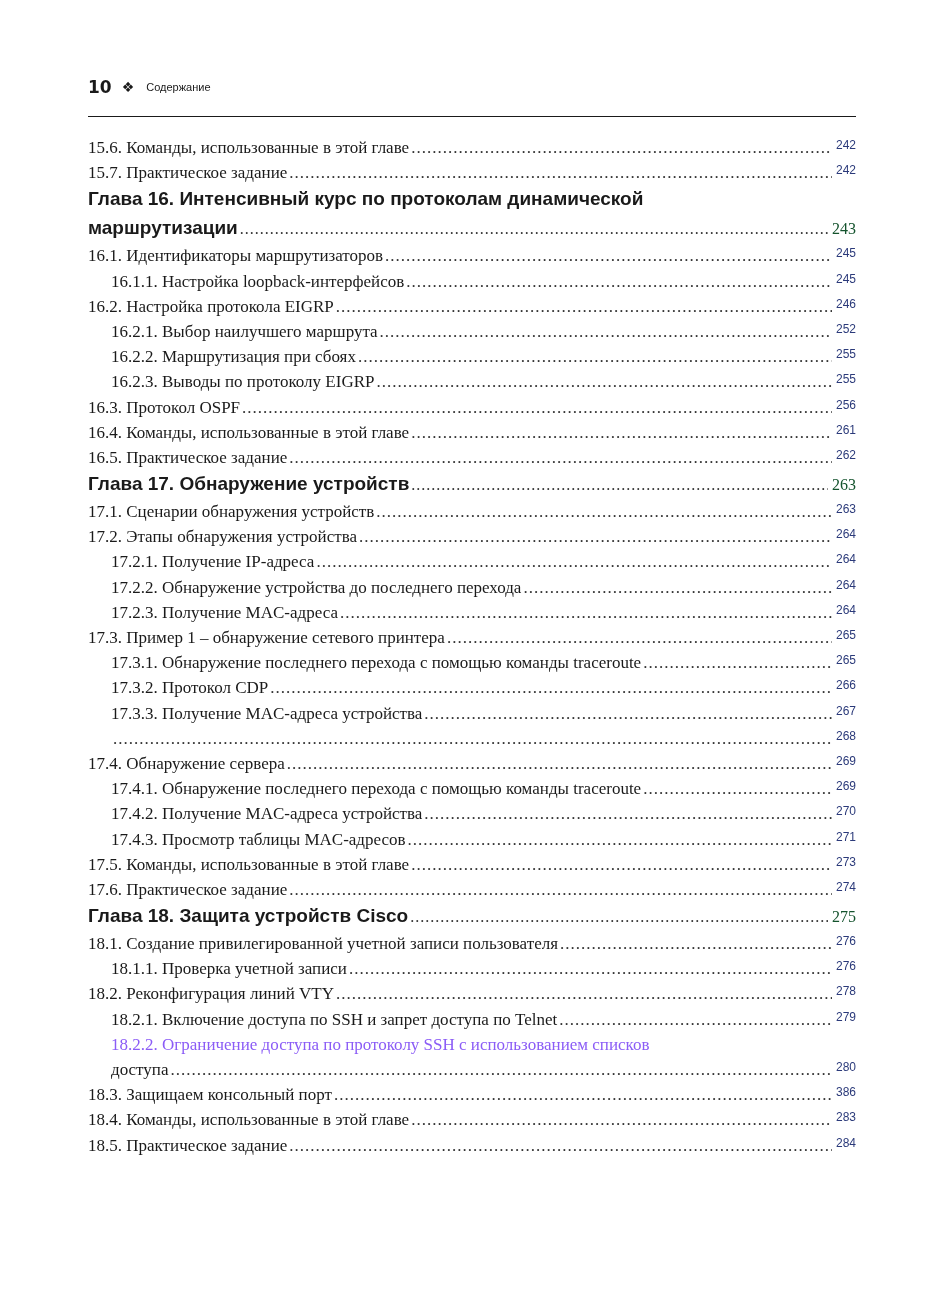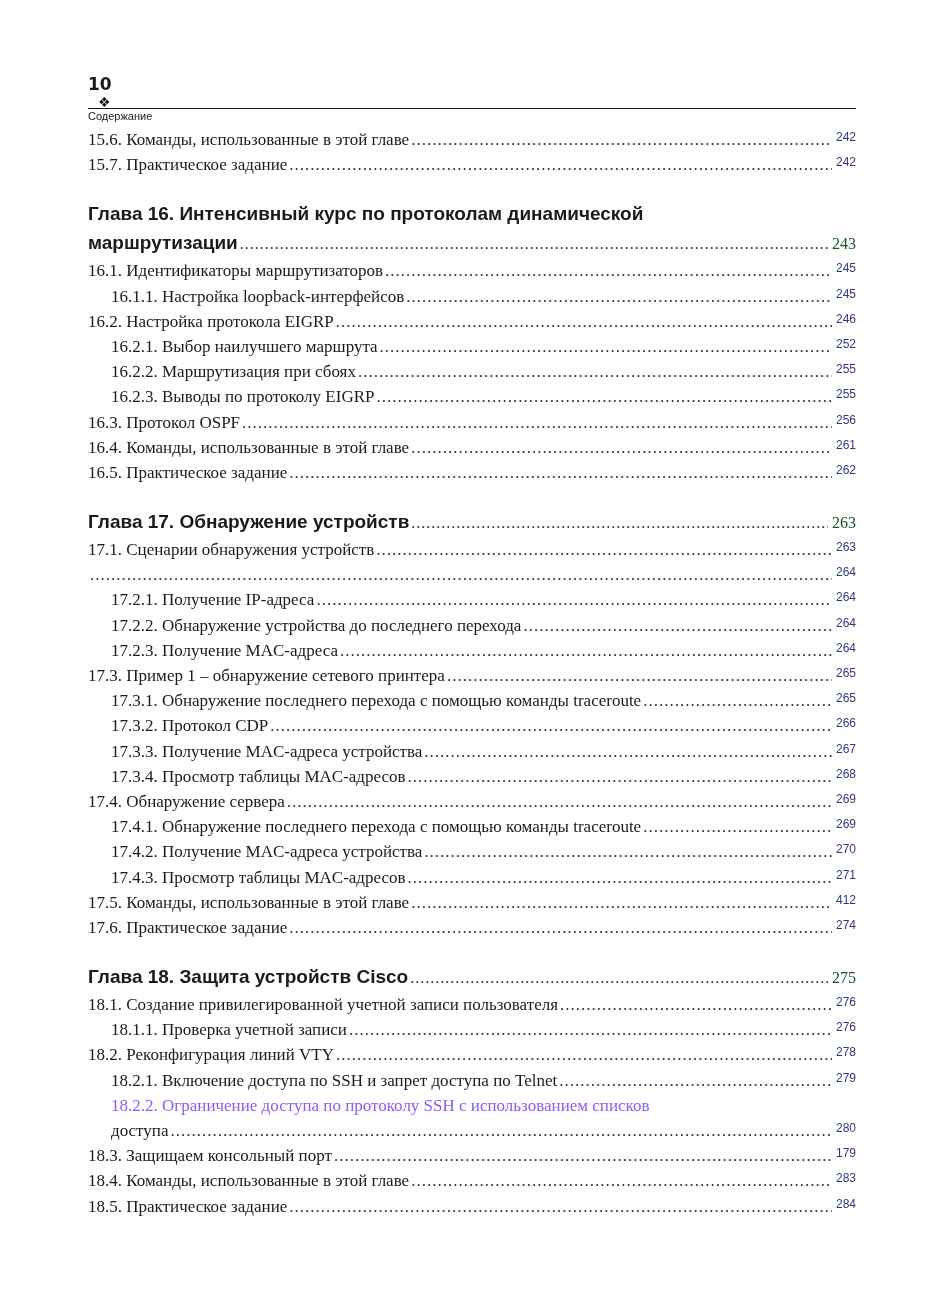--- a/index.html
+++ b/index.html
@@ -1,29 +1,29 @@
 <!DOCTYPE html>
 <html><head>
   <meta charset="utf-8">
   <style>
     html, body { margin: 0; padding: 0; background: #ffffff; }
     body { width: 945px; height: 1300px; position: relative; overflow: hidden; }
     .page { position: absolute; left: 88px; top: 74px; width: 768px; }
-    .header { display: flex; align-items: flex-start; height: 26px; border-bottom: 1.5px solid #1a1a1a; padding-bottom: 8px; flex-direction: column; }
+    .header { display: flex; align-items: center; height: 26px; border-bottom: 1.5px solid #1a1a1a; padding-bottom: 16px; }
     .header .num { font-family: "DejaVu Sans", sans-serif; font-weight: bold; font-size: 17px; color: #1a1a1a; }
     .header .orn { font-family: "DejaVu Sans", sans-serif; font-size: 14px; color: #1a1a1a; margin: 0 12px 0 10px; }
     .header .title { font-family: "Liberation Sans", sans-serif; font-size: 11px; color: #1a1a1a; }
     .toc { margin-top: 21px; }
     .row { display: flex; align-items: flex-start; height: 25.2px; font-family: "Liberation Serif", serif; font-size: 17px; color: #1a1a1a; white-space: nowrap; }
     .row.l2 { padding-left: 23px; }
     .row .label { flex: 0 0 auto; }
     .row .leader { flex: 1 1 auto; overflow: hidden; margin: 0 4px 0 2px; color: #333; letter-spacing: 1px; }
     .row .leader::before { content: "........................................................................................................................................................................................................................................"; }
     .row .page-no { flex: 0 0 auto; font-family: "Liberation Sans", sans-serif; font-size: 12px; color: #2b3a7a; }
-    .chapter { margin-top: 23px; }
+    .chapter { }
     .chapter .ch-line { font-family: "Liberation Sans", sans-serif; font-weight: bold; font-size: 19px; color: #1a1a1a; height: 29px; display: flex; align-items: baseline; white-space: nowrap; }
     .chapter .ch-line .leader { flex: 1 1 auto; overflow: hidden; margin: 0 4px 0 2px; font-weight: normal; font-size: 16px; font-family: "Liberation Serif", serif; letter-spacing: 1px; color:#333; }
     .chapter .ch-line .leader::before { content: "........................................................................................................................................................................................................................................"; }
     .chapter .ch-line .page-no { font-family: Liberation Serif, serif; font-weight: normal; font-size: 16px; color: #14532d; }
     .wrap-first { font-family: "Liberation Serif", serif; font-size: 17px; color: #8b5cf6; height: 25.2px; padding-left: 23px; white-space: nowrap; }
   </style>
 </head>
 <body>
 
 <div class="page">
@@ -105,20 +105,21 @@
             <span>Глава 17. Обнаружение устройств</span>
             <span class="leader"></span>
             <span class="page-no">263</span>
           </div>
           <div class="row">
             <span class="label">17.1. Сценарии обнаружения устройств</span>
             <span class="leader"></span>
             <span class="page-no">263</span>
           </div>
           <div class="row">
+            <span class="label">17.2. Этапы обнаружения устройства</span>
             <span class="leader"></span>
             <span class="page-no">264</span>
           </div>
           <div class="row l2">
             <span class="label">17.2.1. Получение IP-адреса</span>
             <span class="leader"></span>
             <span class="page-no">264</span>
           </div>
           <div class="row l2">
             <span class="label">17.2.2. Обнаружение устройства до последнего перехода</span>
@@ -144,21 +145,20 @@
             <span class="label">17.3.2. Протокол CDP</span>
             <span class="leader"></span>
             <span class="page-no">266</span>
           </div>
           <div class="row l2">
             <span class="label">17.3.3. Получение MAC-адреса устройства</span>
             <span class="leader"></span>
             <span class="page-no">267</span>
           </div>
           <div class="row l2">
-            <span class="label">17.3.4. Просмотр таблицы MAC-адресов</span>
             <span class="leader"></span>
             <span class="page-no">268</span>
           </div>
           <div class="row">
             <span class="label">17.4. Обнаружение сервера</span>
             <span class="leader"></span>
             <span class="page-no">269</span>
           </div>
           <div class="row l2">
             <span class="label">17.4.1. Обнаружение последнего перехода с помощью команды traceroute</span>
@@ -171,21 +171,21 @@
             <span class="page-no">270</span>
           </div>
           <div class="row l2">
             <span class="label">17.4.3. Просмотр таблицы MAC-адресов</span>
             <span class="leader"></span>
             <span class="page-no">271</span>
           </div>
           <div class="row">
             <span class="label">17.5. Команды, использованные в этой главе</span>
             <span class="leader"></span>
-            <span class="page-no">412</span>
+            <span class="page-no">273</span>
           </div>
           <div class="row">
             <span class="label">17.6. Практическое задание</span>
             <span class="leader"></span>
             <span class="page-no">274</span>
           </div>
         </div>
         <div class="chapter">
           <div class="ch-line">
             <span>Глава 18. Защита устройств Cisco</span>
@@ -214,21 +214,21 @@
           </div>
           <div class="wrap-first">18.2.2. Ограничение доступа по протоколу SSH с использованием списков</div>
           <div class="row l2">
             <span class="label">доступа</span>
             <span class="leader"></span>
             <span class="page-no">280</span>
           </div>
           <div class="row">
             <span class="label">18.3. Защищаем консольный порт</span>
             <span class="leader"></span>
-            <span class="page-no">179</span>
+            <span class="page-no">386</span>
           </div>
           <div class="row">
             <span class="label">18.4. Команды, использованные в этой главе</span>
             <span class="leader"></span>
             <span class="page-no">283</span>
           </div>
           <div class="row">
             <span class="label">18.5. Практическое задание</span>
             <span class="leader"></span>
             <span class="page-no">284</span>

